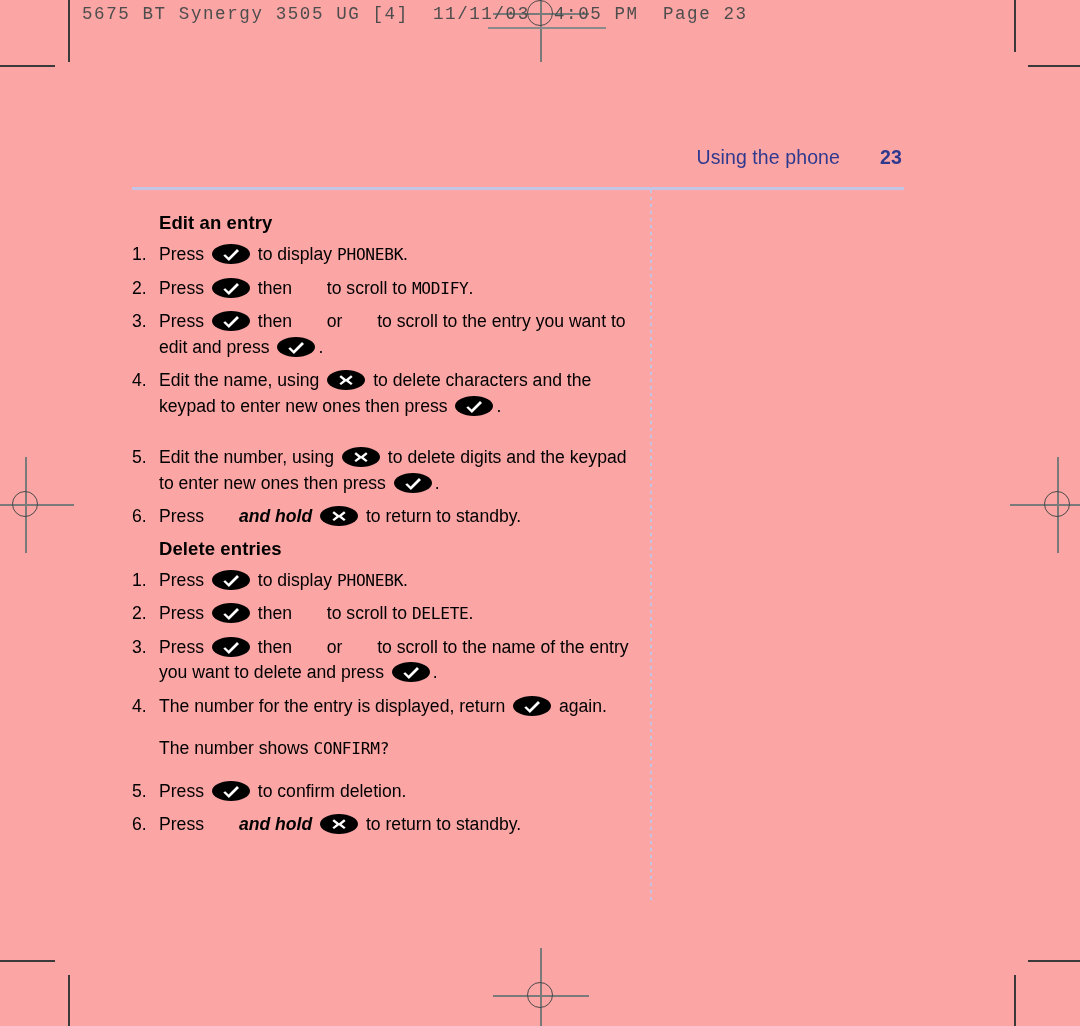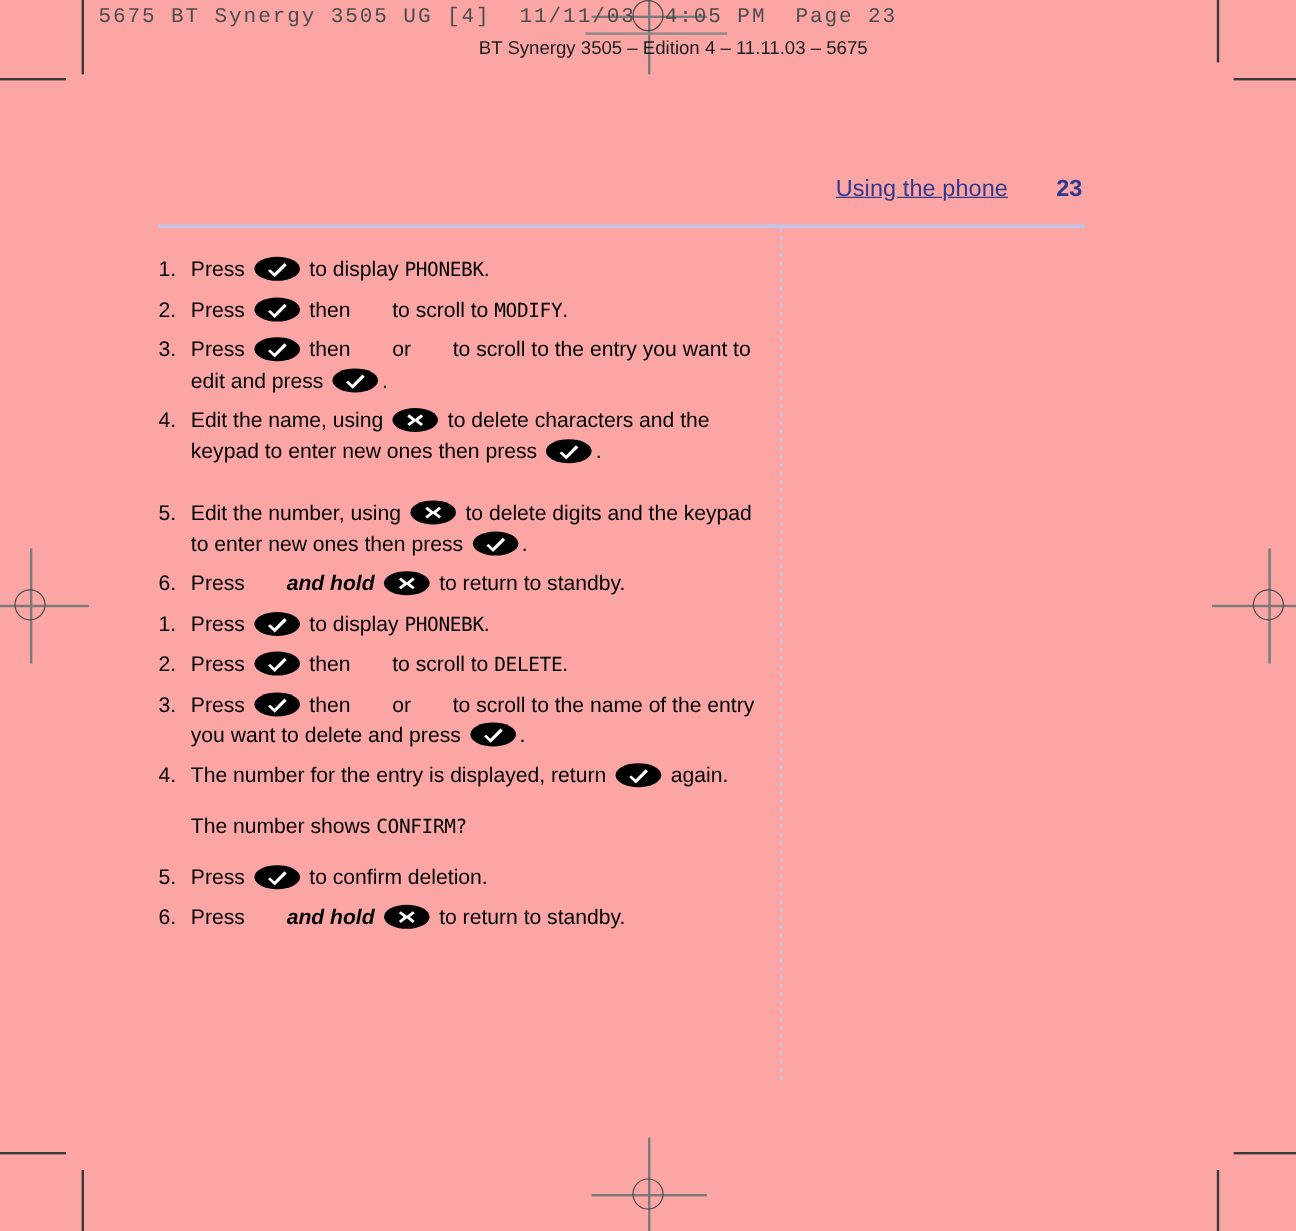--- a/index.html
+++ b/index.html
@@ -93,21 +93,20 @@
   .runhead {
     position: absolute;
     left: 0;
     top: 146px;
     width: 902px;
     text-align: right;
     color: #2f3a8f;
     font-size: 19.5px;
     font-weight: 400;
     letter-spacing: 0.1px;
-    text-decoration: underline;
   }
   .runhead .pagenum {
     display: inline-block;
     width: 62px;
     text-align: right;
     font-weight: 600;
     color: #2f3a8f;
   }
 
   .head-rule {
@@ -254,29 +253,29 @@
     <div class="rm-circle"></div>
   </div>
   <div class="regmark" style="left:513px; top:-14px;">
     <div class="rm-vline"></div>
     <div class="rm-hline"></div>
     <div class="rm-circle"></div>
   </div>
 
   <div class="slug">5675 BT Synergy 3505 UG [4]  11/11/03  4:05 PM  Page 23</div>
   <div class="slug-underline"></div>
-  <div class="edition-line"><span class="inner">BT Synergy 3505 – Edition 4 – 11.11.03 – 5675</span></div>
 
   <div class="runhead">
     <span>Using the phone</span><span class="pagenum">23</span>
   </div>
   <div class="head-rule"></div>
   <div class="col-divider"></div>
 
   <div class="content" id="content-root">
+      <h2 class="section-title">Edit an entry</h2>
       <ol class="steps">
         <li><span class="num">1.</span><span>Press </span><span class="key"><span class="oval"></span><svg viewBox="0 0 38 20">
               <path d="M13.2 10.3 L16.6 13.6 L25.0 5.1 L27.0 7.0 L16.9 17.0 L11.3 11.6 Z" fill="#ffffff"></path>
             </svg></span><span> to display </span><span class="lcd">PHONEBK</span><span>.</span></li>
         <li><span class="num">2.</span><span>Press </span><span class="key"><span class="oval"></span><svg viewBox="0 0 38 20">
               <path d="M13.2 10.3 L16.6 13.6 L25.0 5.1 L27.0 7.0 L16.9 17.0 L11.3 11.6 Z" fill="#ffffff"></path>
             </svg></span><span> then </span><span class="tri"></span><span> to scroll to </span><span class="lcd">MODIFY</span><span>.</span></li>
         <li><span class="num">3.</span><span>Press </span><span class="key"><span class="oval"></span><svg viewBox="0 0 38 20">
               <path d="M13.2 10.3 L16.6 13.6 L25.0 5.1 L27.0 7.0 L16.9 17.0 L11.3 11.6 Z" fill="#ffffff"></path>
             </svg></span><span> then </span><span class="tri"></span><span> or </span><span class="tri"></span><span> to scroll to the entry you want to edit and press </span><span class="key"><span class="oval"></span><svg viewBox="0 0 38 20">
@@ -293,20 +292,21 @@
       <ol class="steps">
         <li><span class="num">5.</span><span>Edit the number, using </span><span class="key"><span class="oval"></span><svg viewBox="0 0 38 20">
               <path d="M14.0 5.3 L19.0 9.2 L24.0 5.3 L25.6 7.0 L21.6 10.2 L25.6 13.4 L24.0 15.1 L19.0 11.2 L14.0 15.1 L12.4 13.4 L16.4 10.2 L12.4 7.0 Z" fill="#ffffff"></path>
             </svg></span><span> to delete digits and the keypad to enter new ones then press </span><span class="key"><span class="oval"></span><svg viewBox="0 0 38 20">
               <path d="M13.2 10.3 L16.6 13.6 L25.0 5.1 L27.0 7.0 L16.9 17.0 L11.3 11.6 Z" fill="#ffffff"></path>
             </svg></span><span>.</span></li>
         <li><span class="num">6.</span><span>Press </span><b class="bi">and hold</b><span> </span><span class="key"><span class="oval"></span><svg viewBox="0 0 38 20">
               <path d="M14.0 5.3 L19.0 9.2 L24.0 5.3 L25.6 7.0 L21.6 10.2 L25.6 13.4 L24.0 15.1 L19.0 11.2 L14.0 15.1 L12.4 13.4 L16.4 10.2 L12.4 7.0 Z" fill="#ffffff"></path>
             </svg></span><span> to return to standby.</span></li>
       </ol>
+      <h2 class="section-title gap-before">Delete entries</h2>
       <ol class="steps">
         <li><span class="num">1.</span><span>Press </span><span class="key"><span class="oval"></span><svg viewBox="0 0 38 20">
               <path d="M13.2 10.3 L16.6 13.6 L25.0 5.1 L27.0 7.0 L16.9 17.0 L11.3 11.6 Z" fill="#ffffff"></path>
             </svg></span><span> to display </span><span class="lcd">PHONEBK</span><span>.</span></li>
         <li><span class="num">2.</span><span>Press </span><span class="key"><span class="oval"></span><svg viewBox="0 0 38 20">
               <path d="M13.2 10.3 L16.6 13.6 L25.0 5.1 L27.0 7.0 L16.9 17.0 L11.3 11.6 Z" fill="#ffffff"></path>
             </svg></span><span> then </span><span class="tri"></span><span> to scroll to </span><span class="lcd">DELETE</span><span>.</span></li>
         <li><span class="num">3.</span><span>Press </span><span class="key"><span class="oval"></span><svg viewBox="0 0 38 20">
               <path d="M13.2 10.3 L16.6 13.6 L25.0 5.1 L27.0 7.0 L16.9 17.0 L11.3 11.6 Z" fill="#ffffff"></path>
             </svg></span><span> then </span><span class="tri"></span><span> or </span><span class="tri"></span><span> to scroll to the name of the entry you want to delete and press </span><span class="key"><span class="oval"></span><svg viewBox="0 0 38 20">

